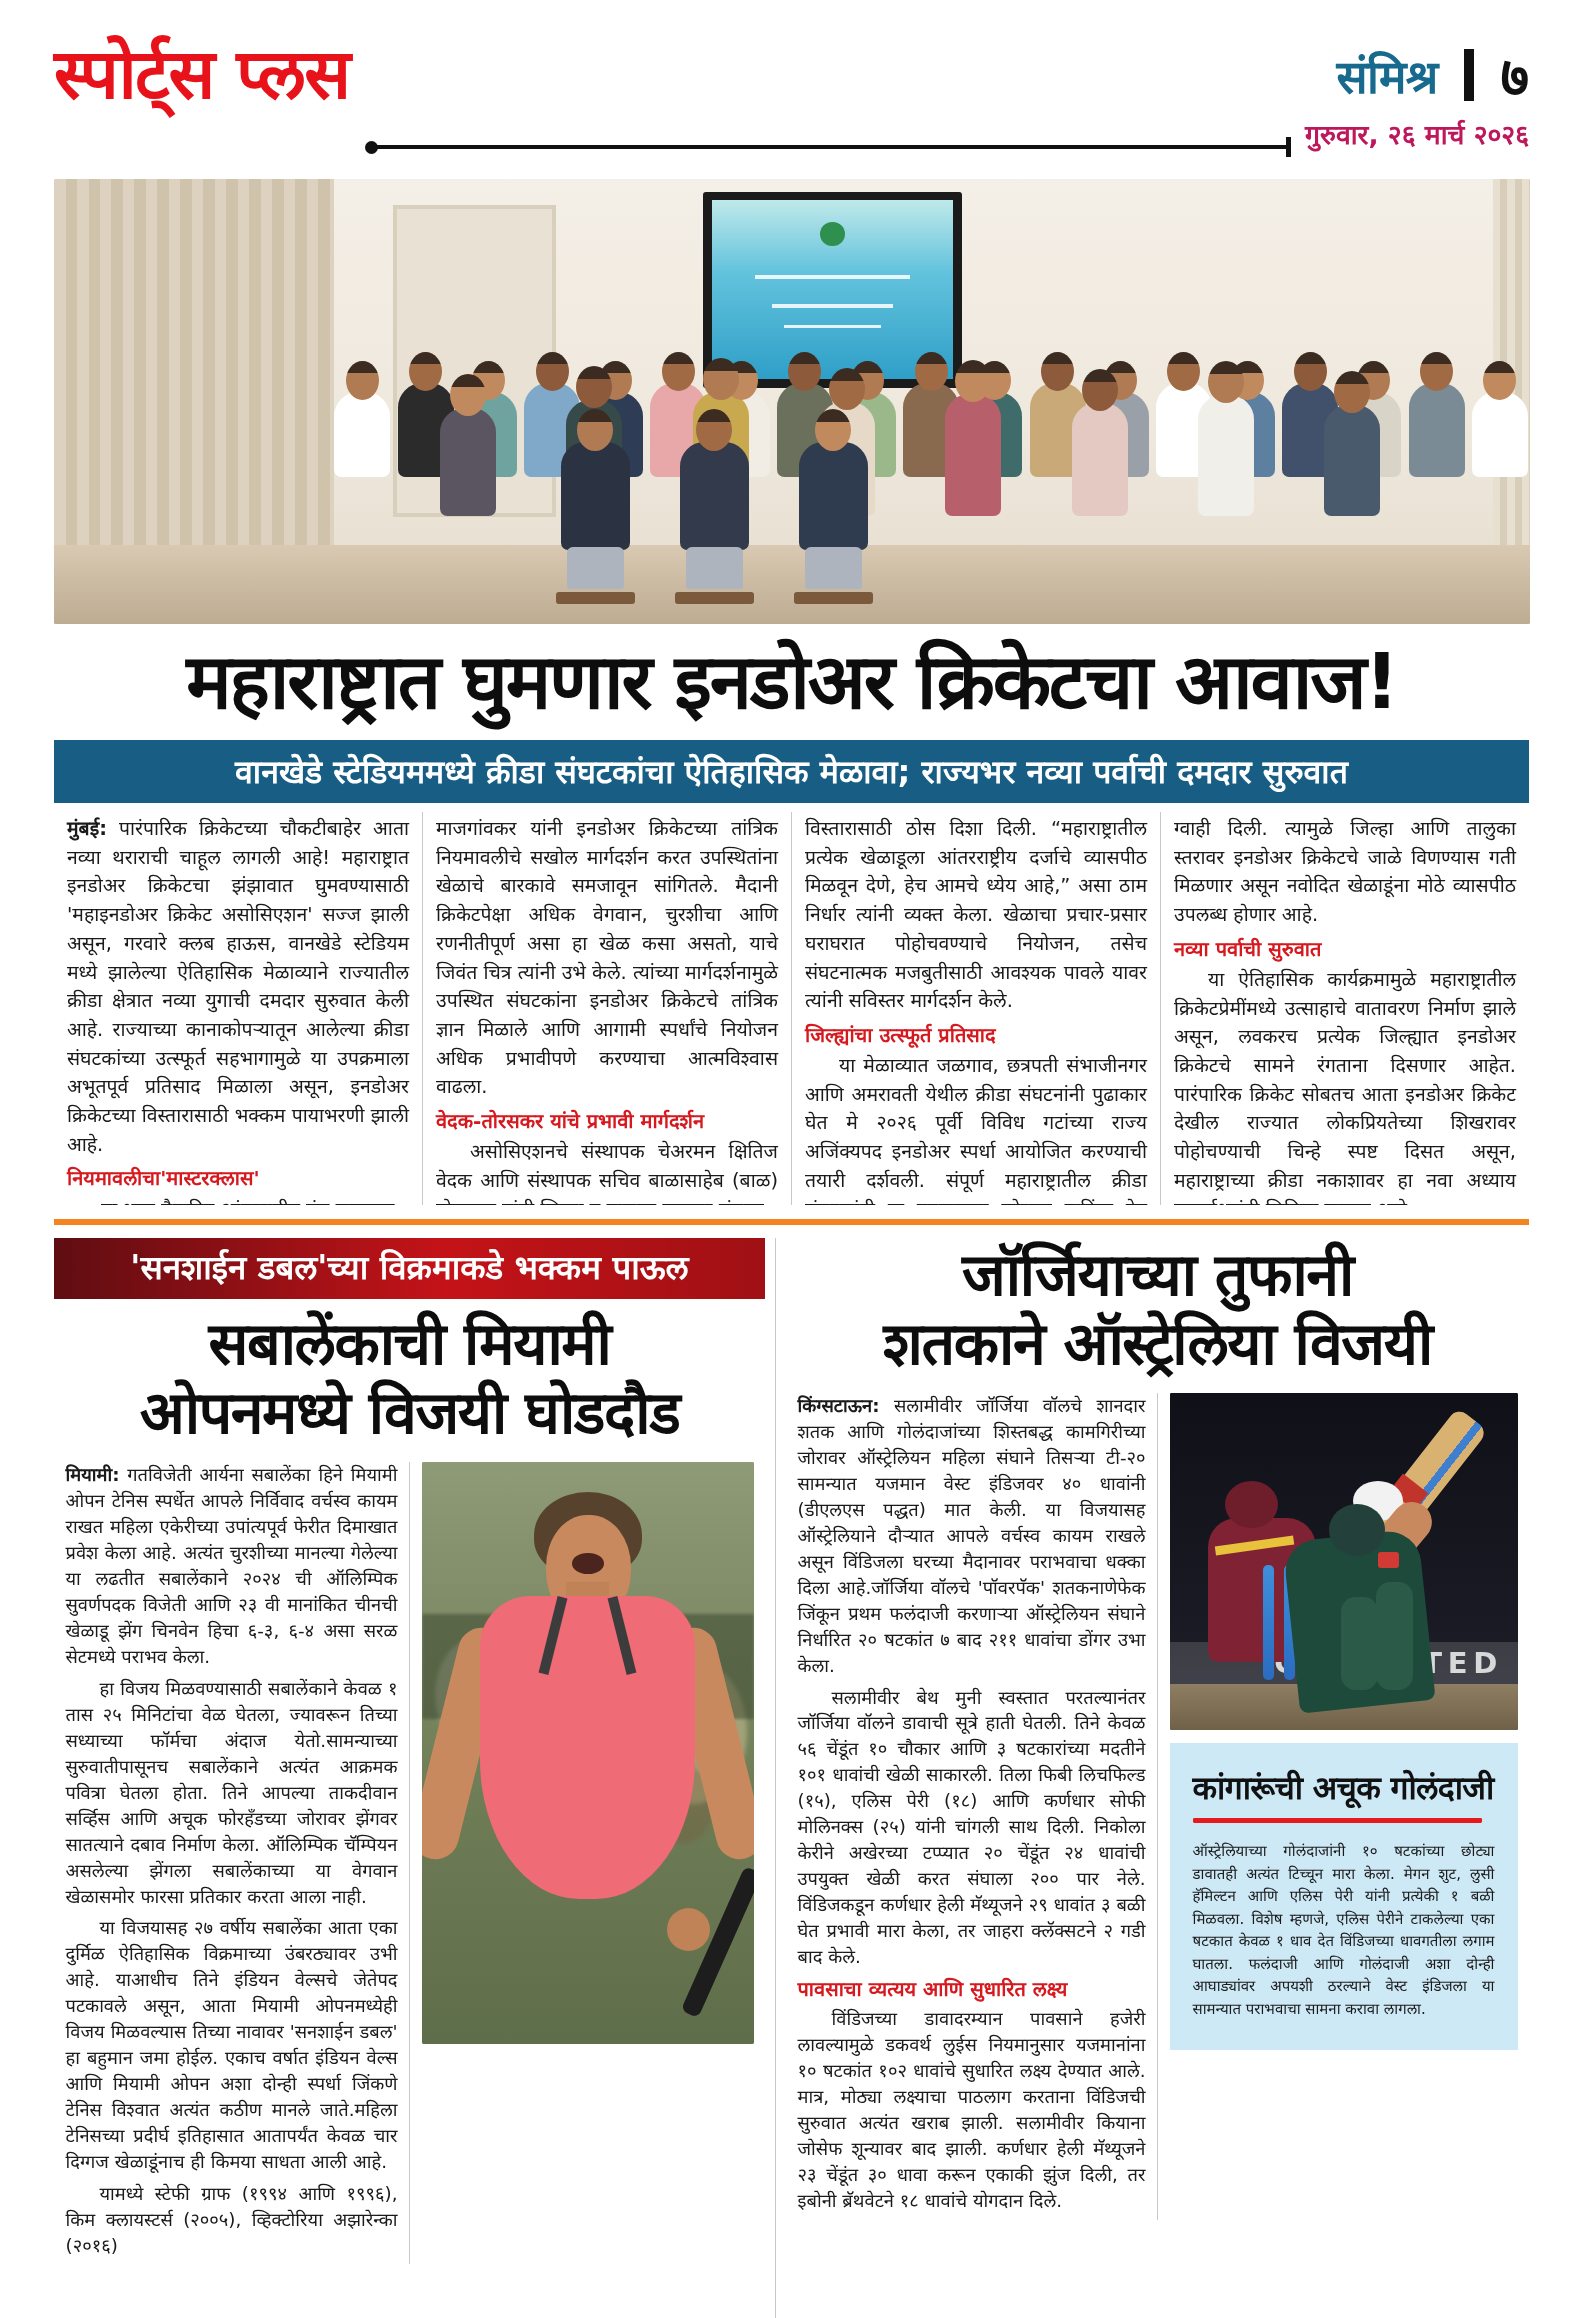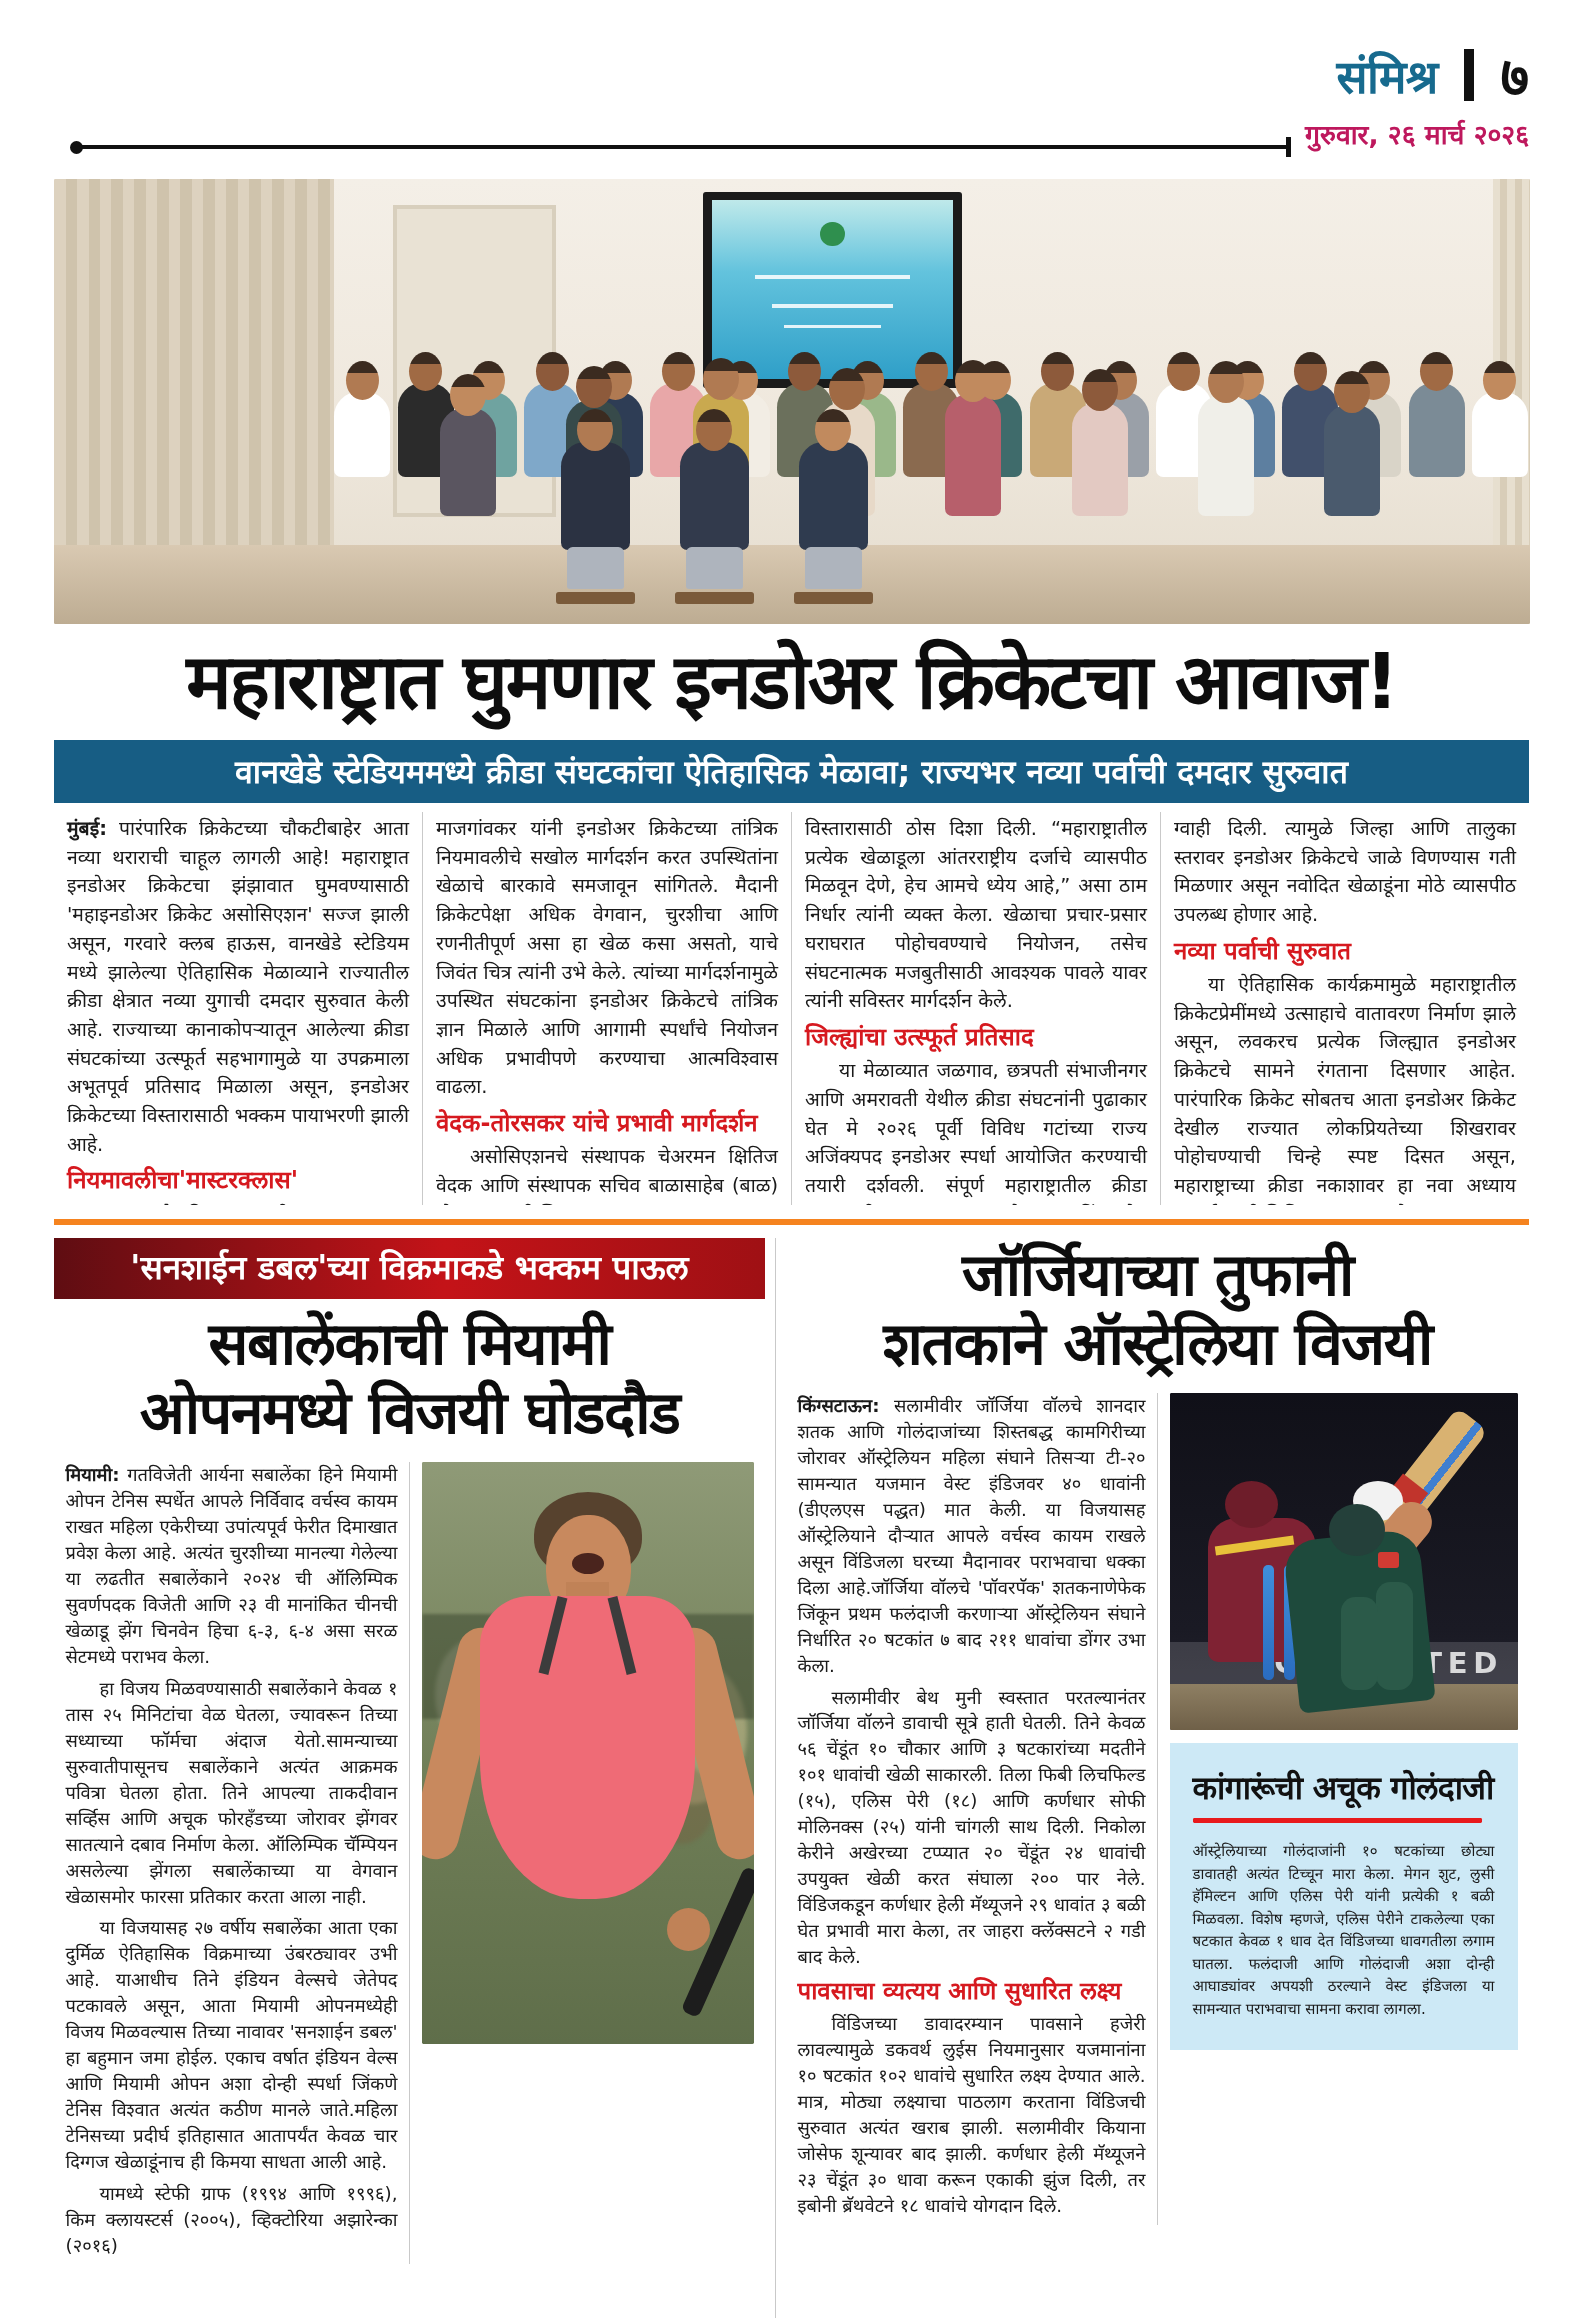--- a/index.html
+++ b/index.html
@@ -43,21 +43,21 @@
   .chair { width:79px; height:11.5px; background:#7a5a3a; border-radius:2.9px; margin-top:2.9px; }
 
   
   .lead-headline { font-size:76px; font-weight:bold; text-align:center; letter-spacing:-2.2px; line-height:1.25; margin-top:10px; color:#0d0d0d; }
   .lead-subbar { margin-top:11.5px; background:#175d84; color:#fff; font-weight:bold; font-size:32px; text-align:center; padding:8.6px 7.2px 11.5px; }
   .lead-cols { display:flex; margin-top:9px; height:393px; overflow:hidden; }
   .lead-col { flex:1; padding:2.9px 13px 0; border-right:0.7px solid #c9c9c9; }
   .lead-col:last-child { border-right:none; }
   p.body { font-size:19.4px; line-height:1.48; text-align:justify; margin-bottom:5.7px; }
   p.body .dl { font-weight:bold; }
-  .crosshead { color:#d6191f; font-weight:bold; font-size:24px; line-height:1.3; margin:5.7px 0 4.3px; }
+  .crosshead { color:#d6191f; font-weight:bold; font-size:20px; line-height:1.3; margin:5.7px 0 4.3px; }
   .indent { text-indent:34px; }
 
   .orange-rule { height:5.7px; background:#f5831f; margin:14.4px 0 13px; }
 
   
   .bottom { display:flex; height:1086px; overflow:hidden; }
   .b-left { width:721px; padding-right:10px; }
   .b-right { flex:1; border-left:0.7px solid #c9c9c9; padding-left:10px; }
   .kicker { background:linear-gradient(90deg,#5f0d12 0%,#c41318 55%,#9f1014 100%); color:#fff; font-weight:bold; font-size:33px; text-align:center; padding:5.7px 4.3px 10px; }
   .sec-headline { font-size:59px; font-weight:bold; text-align:center; letter-spacing:-1.4px; line-height:1.18; margin-top:10px; color:#0d0d0d; }
@@ -105,20 +105,21 @@
   .info-underline { height:5.7px; background:#e8191c; margin:10px 0 17px; width:96%; border-radius:1.4px; }
   .info-box p.body { font-size:15px; line-height:1.5; }
   .tail-para { margin-top:16px; }
 </style>
 </head>
 <body>
 
 <div class="page">
 
   <div class="masthead">
+    <div class="logo">स्पोर्ट्स प्लस</div>
     <div class="mast-rule"></div>
     <div class="mast-right">
       <div class="row1">
         <span class="section-name">संमिश्र</span>
         <span class="page-bar"></span>
         <span class="page-num">७</span>
       </div>
       <div class="mast-date">गुरुवार, २६ मार्च २०२६</div>
     </div>
   </div>

